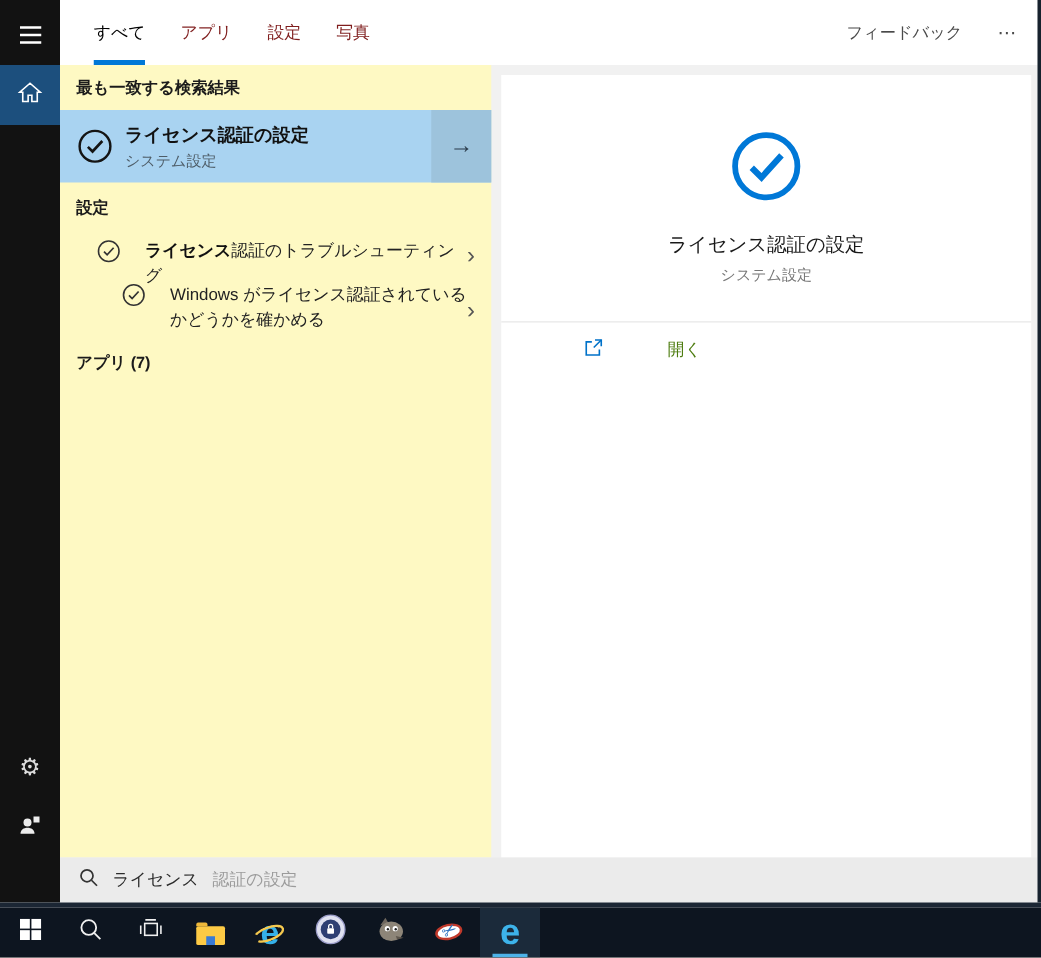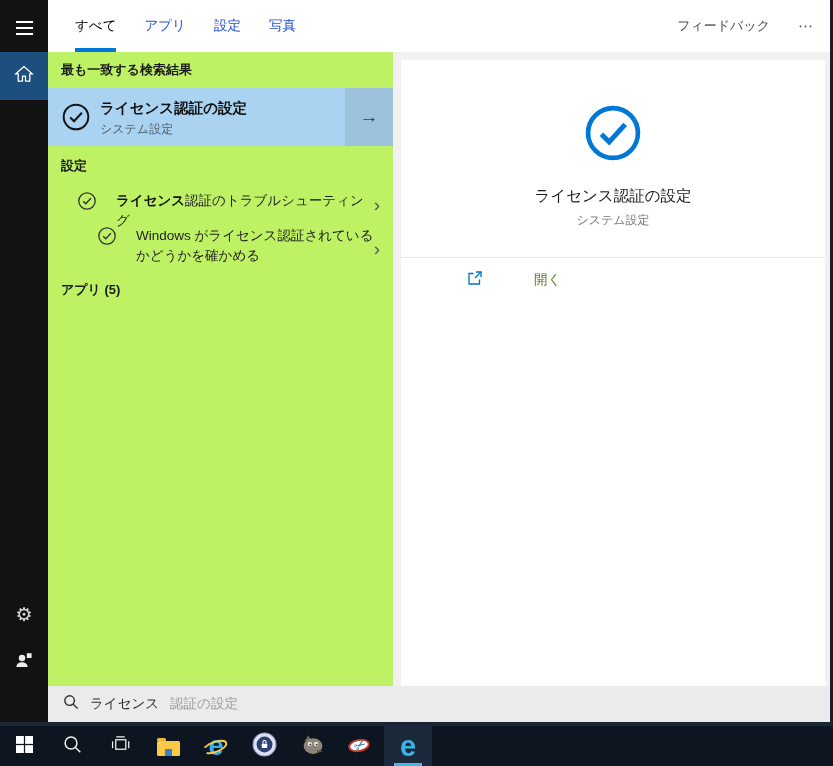--- a/index.html
+++ b/index.html
@@ -18,32 +18,32 @@
   .rail-btn { position:absolute; left:0; width:48px; display:flex; align-items:center; justify-content:center; cursor:pointer; }
   .hamburger { top:12px; height:32px; flex-direction:column; gap:4px; }
   .hamburger i { display:block; width:17px; height:2px; background:#fff; }
   .rail-home { top:52px; height:48px; background:#1c4f7d; }
   .rail-gear { top:598px; height:32px; font-size:19px; color:#dcdcdc; line-height:1; }
   .rail-user { top:644px; height:36px; }
 
   
   .header { position:absolute; left:48px; top:0; right:3px; height:52px; background:#fff; z-index:2; }
   .tabs { position:absolute; left:27px; top:0; height:52px; display:flex; gap:28px; }
-  .tab { display:flex; align-items:center; gap:6px; font-size:13.5px; color:#1d4ed8;
+  .tab { display:flex; align-items:center; gap:6px; font-size:13.5px; color:#7f1d1d;
          border-bottom:4px solid transparent; padding-top:4px; cursor:pointer; }
   .tab.active { color:#000; border-bottom-color:#0078d7; }
   .chev-down { width:7px; height:7px; border-right:1.5px solid #6b6b6b; border-bottom:1.5px solid #6b6b6b;
                transform:rotate(45deg) translateY(-2px); display:inline-block; }
   .header-right { position:absolute; right:16px; top:0; height:52px; display:flex; align-items:center; gap:28px;font-family:Liberation Serif, serif; }
   .feedback { font-size:13px; color:#4a4a4a; cursor:pointer; }
   .more-dots { font-size:15px; color:#4a4a4a; letter-spacing:1px; cursor:pointer; }
 
   
   .content { position:absolute; left:48px; top:52px; right:3px; height:670px; background:#f1f1f1; }
-  .left-panel { position:absolute; left:0; top:0; width:345px; height:634px; background:#bef264; }
+  .left-panel { position:absolute; left:0; top:0; width:345px; height:634px; background:#fef9c3; }
   .right-card { position:absolute; left:353px; top:8px; width:424px; height:626px; background:#fff; }
 
   .section-h { position:absolute; left:13px; font-size:13px; font-weight:bold; color:#1b1b1b; }
   .h-best { top:9px; }
   .h-settings { top:105px; }
   .h-apps { top:229px; }
 
   .best-row { position:absolute; left:0; right:0; top:36px; height:58px; background:#a9d3f1; cursor:pointer; }
   .best-row .ck { position:absolute; left:13px; top:14px; color:#141414; }
   .best-title { position:absolute; left:52px; top:11px; font-size:14.5px; font-weight:bold; color:#111; }
@@ -182,21 +182,21 @@
         <span class="ck">
           <svg width="20" height="20" viewBox="0 0 20 20">
               <circle cx="10" cy="10" r="8.2" fill="none" stroke="currentColor" stroke-width="1.3"></circle>
               <path d="M6.2 10.3 l2.5 2.5 L13.9 7.2" fill="none" stroke="currentColor" stroke-width="1.4"></path>
             </svg>
         </span>
         <span class="item-text"><b></b><span>Windows がライセンス認証されているかどうかを確かめる</span></span>
         <span class="chev-r">›</span>
       </div>
 
-      <div class="section-h h-apps">アプリ (5)</div>
+      <div class="section-h h-apps">アプリ (7)</div>
     </div>
 
     <div class="right-card">
       <div class="big-icon">
         <svg width="58" height="58" viewBox="0 0 20 20">
             <circle cx="10" cy="10" r="8.6" fill="none" stroke="#0078d7" stroke-width="1.6"></circle>
             <path d="M6 10.4 l2.7 2.7 L14.2 7" fill="none" stroke="#0078d7" stroke-width="1.7"></path>
           </svg>
       </div>
       <div class="pv-title">ライセンス認証の設定</div>

